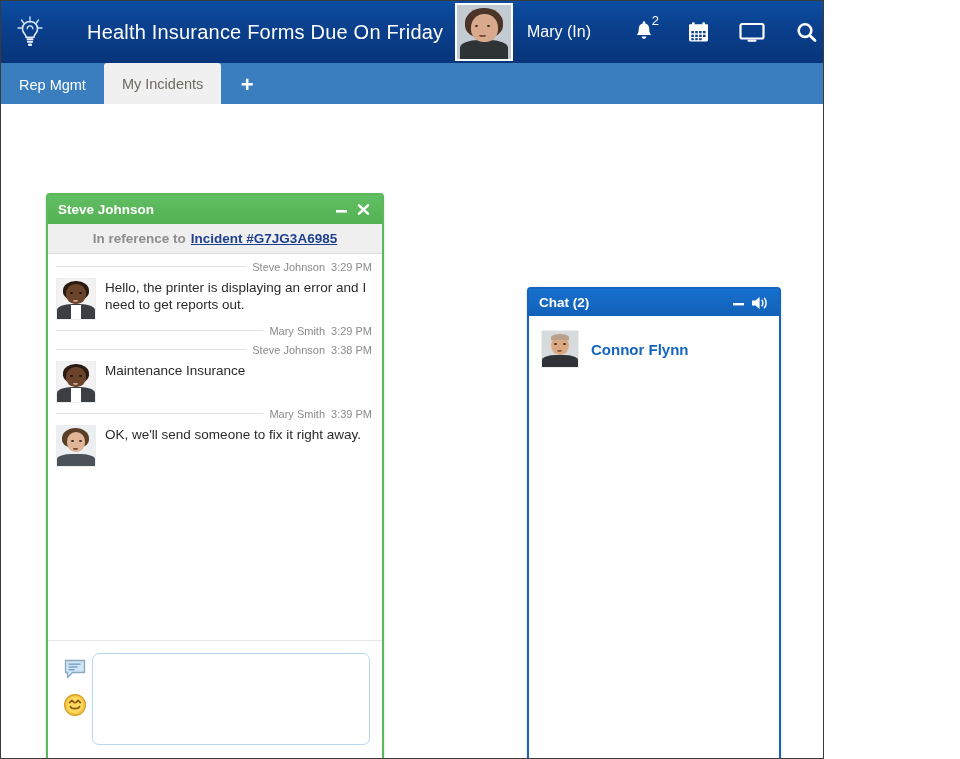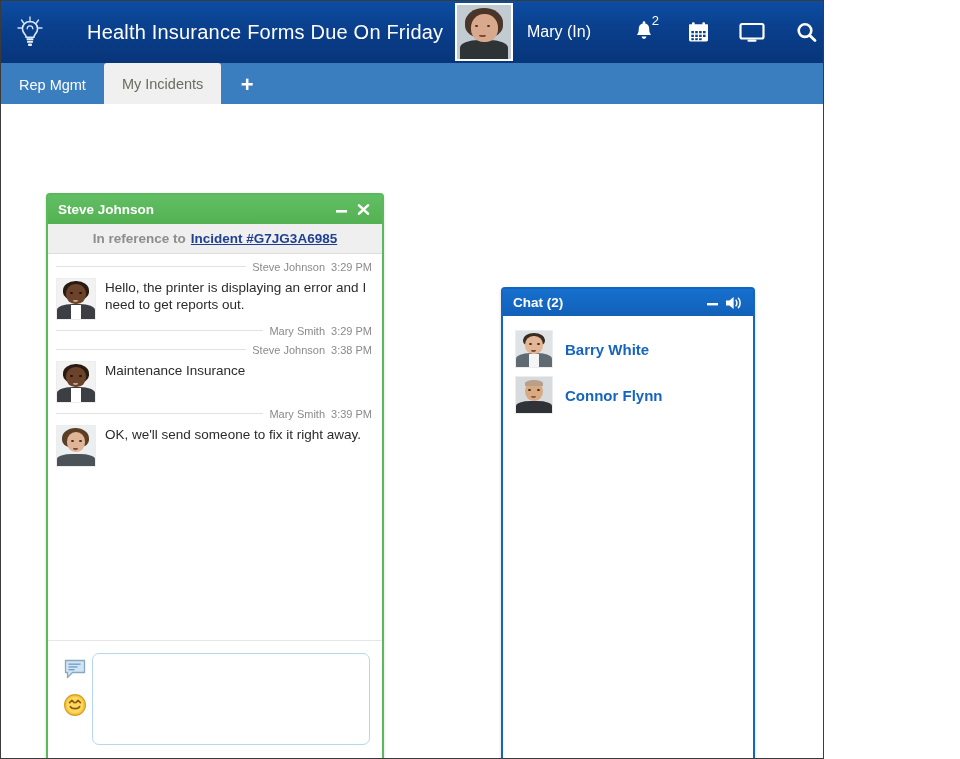--- a/index.html
+++ b/index.html
@@ -262,21 +262,21 @@
     resize: none;
     font-family: "Liberation Sans", sans-serif;
     font-size: 13px;
     color: #333333;
     padding: 6px 8px;
   }
 
   
   .rosterwin {
     position: absolute;
-    left: 500px;
+    left: 526px;
     top: 183px;
     width: 254px;
     height: 471px;
     background: #ffffff;
     border: 2px solid #1565c0;
     border-bottom: none;
     border-top-left-radius: 4px;
     border-top-right-radius: 4px;
     display: flex;
     flex-direction: column;
@@ -599,35 +599,20 @@
             <g fill="none" stroke="#ffffff" stroke-width="1.5" stroke-linecap="round">
               <path d="M12 6.2c1.2 1.2 1.2 4.4 0 5.6"></path>
               <path d="M14.4 4.2c2.3 2.3 2.3 7.3 0 9.6"></path>
             </g>
           </svg>
         </span>
       </div>
 
       <div class="roster-list">
 
-        <div class="roster-item">
-          <div class="roster-avatar">
-            <div class="face">
-              <div class="bg" style="background:#dfe3e6"></div>
-              <div class="body" style="height:40%;background:#5f6a72;left:0;right:0"></div>
-              <div class="body" style="height:36%;width:30%;left:35%;background:#f3f5f7;border-radius:0"></div>
-              <div class="hair" style="left:19%;top:5%;width:62%;height:40%;background:#3a2c20"></div>
-              <div class="skin" style="left:26%;top:13%;width:48%;height:50%;background:#e3b795"></div>
-              <div class="eyeL" style="left:35%;top:33%"></div>
-              <div class="eyeR" style="left:57%;top:33%"></div>
-              <div class="mouth" style="left:43%;top:52%;width:12%"></div>
-            </div>
-          </div>
-          <span class="roster-name">Barry White</span>
-        </div>
 
         <div class="roster-item">
           <div class="roster-avatar">
             <div class="face">
               <div class="bg" style="background:#d7dbde"></div>
               <div class="body" style="height:34%;background:#2f3337;left:0;right:0"></div>
               <div class="skin" style="left:24%;top:10%;width:52%;height:58%;background:#d9a981"></div>
               <div class="hair" style="left:24%;top:8%;width:52%;height:18%;background:#b9a08a;border-radius:50% 50% 0 0"></div>
               <div class="eyeL" style="left:34%;top:34%"></div>
               <div class="eyeR" style="left:58%;top:34%"></div>

